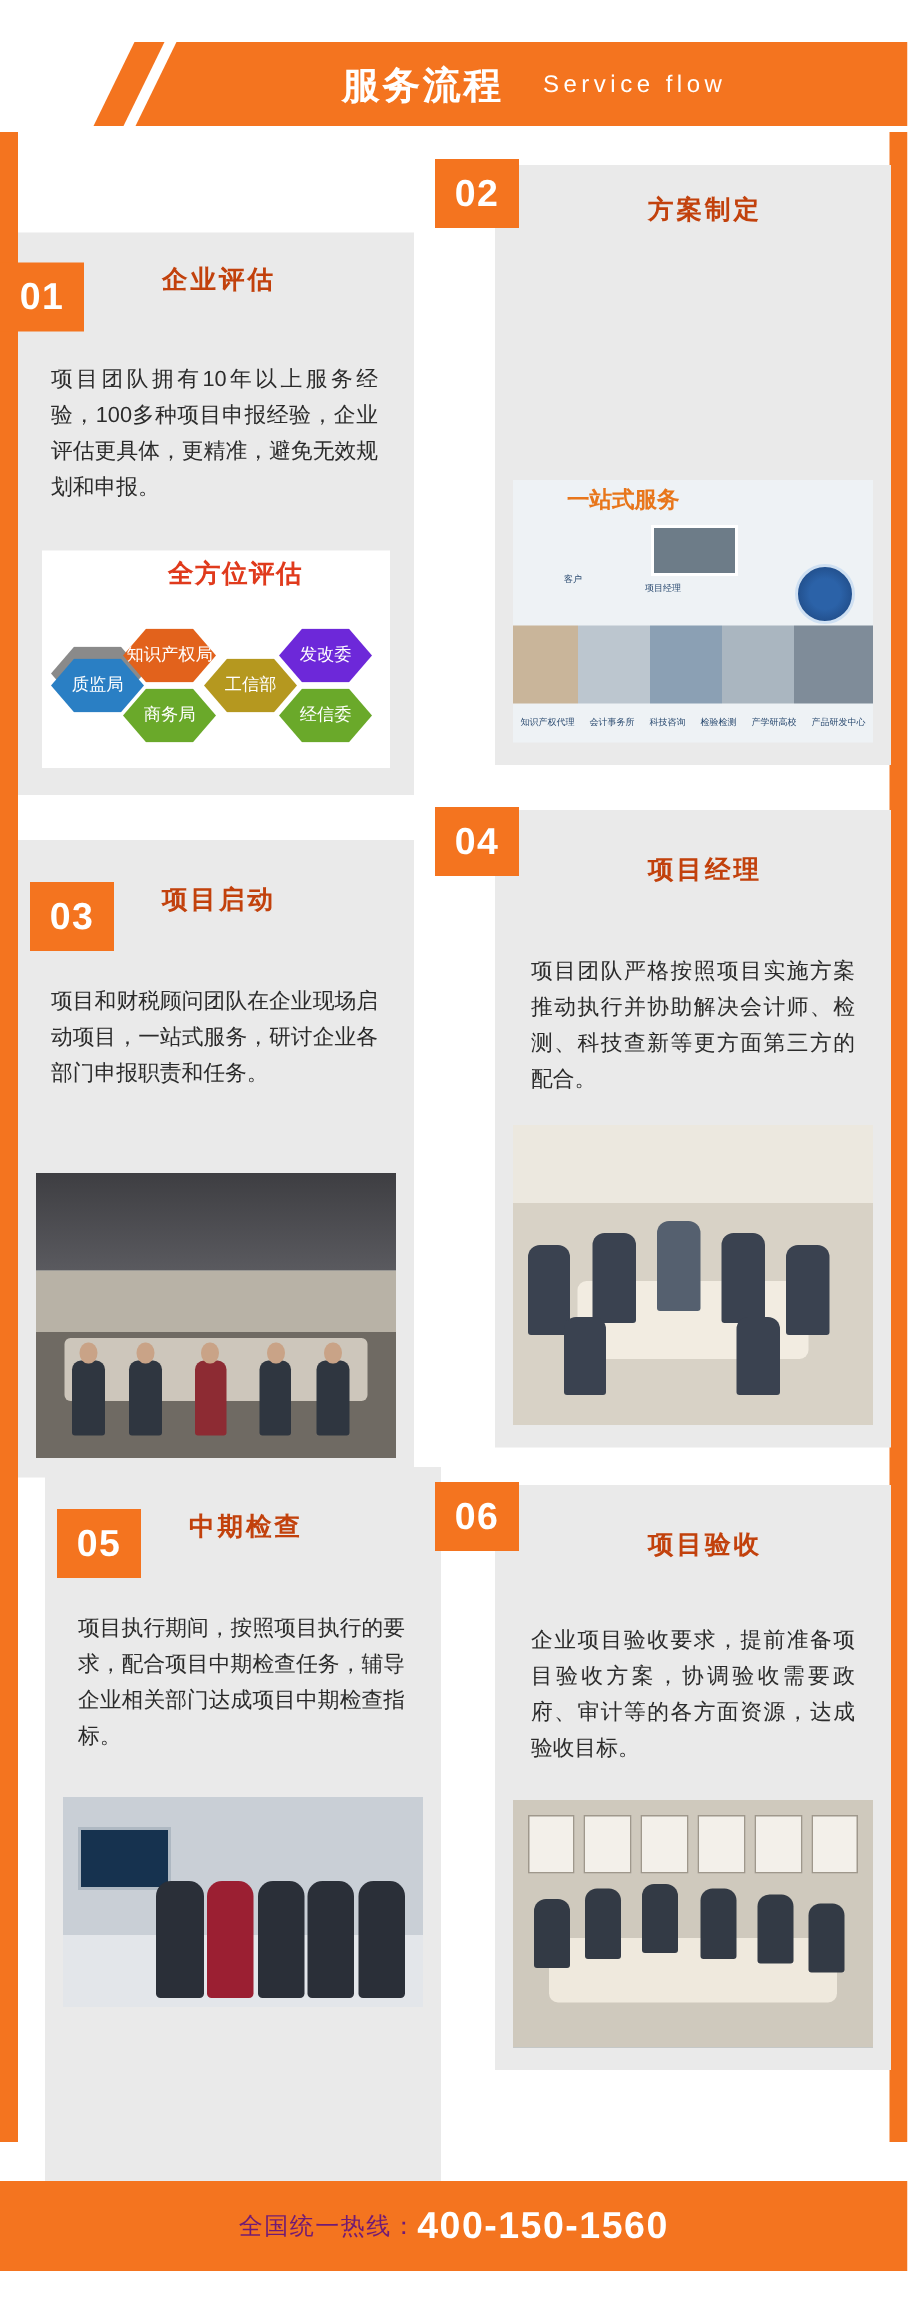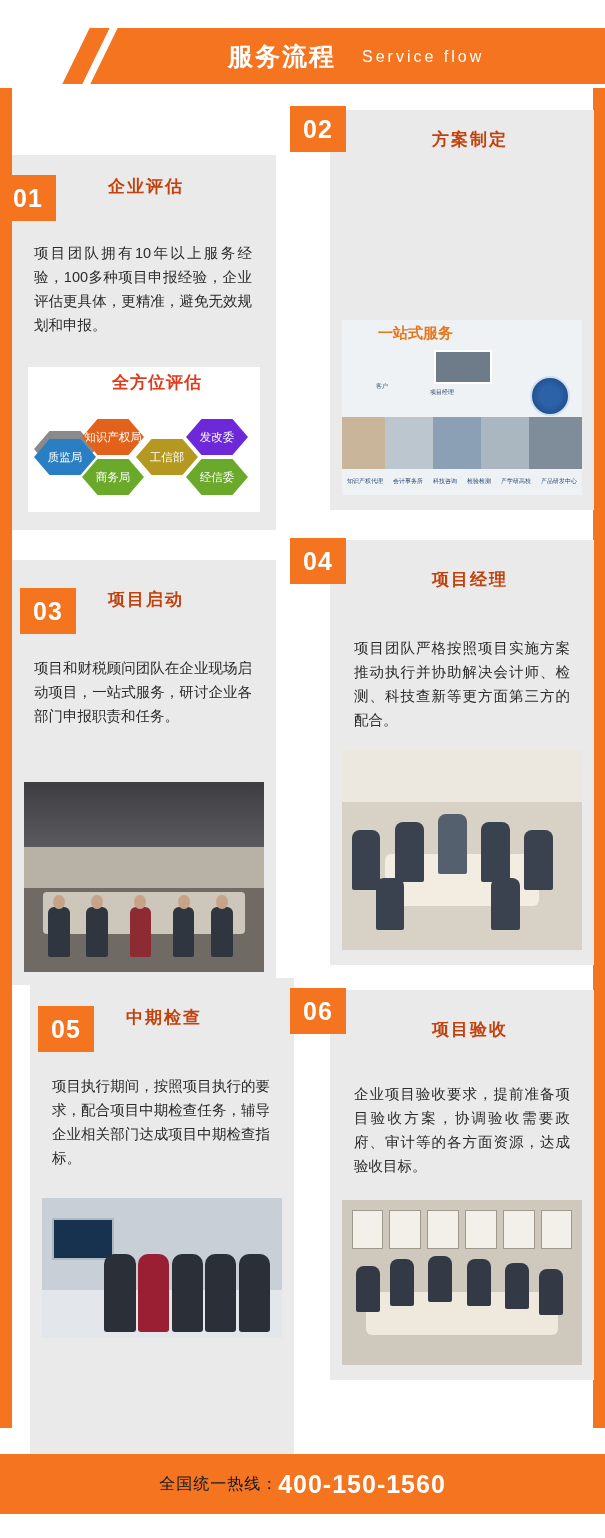--- a/index.html
+++ b/index.html
@@ -211,21 +211,21 @@
   .footer {
     position: absolute;
     left: 0; right: 0; bottom: 24px;
     height: 60px;
     background: #f4741f;
     display: flex;
     align-items: center;
     justify-content: center;
   }
   .footer-text {
-    color: #0f172a;
+    color: #701a75;
     font-size: 16px;
     letter-spacing: 1px;
   }
   .footer-num {
     color: #ffffff;
     font-size: 25px;
     font-weight: bold;
     letter-spacing: 1px;
   }
 

